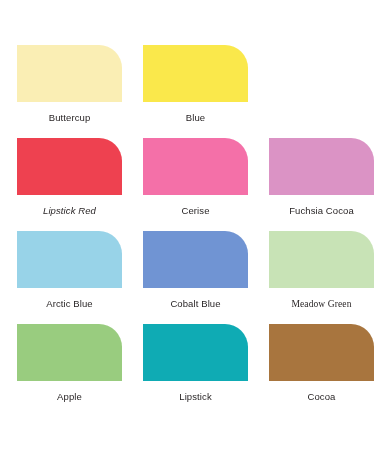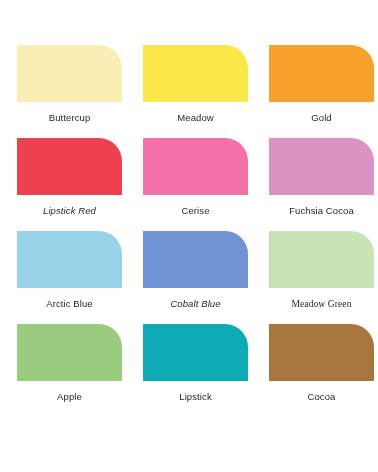--- a/index.html
+++ b/index.html
@@ -60,25 +60,21 @@
 
 <div class="palette">
 
   <div class="row">
     <div class="cell">
       <div class="swatch" style="background-color: rgb(250, 238, 180);"></div>
       <div class="label" style="color: rgb(35, 31, 32);">Buttercup</div>
     </div>
     <div class="cell">
       <div class="swatch" style="background-color: rgb(250, 232, 75);"></div>
-      <div class="label" style="color: rgb(35, 31, 32);">Meadow</div>
-    </div>
-    <div class="cell">
-      <div class="swatch" style="background-color: rgb(247, 161, 44);"></div>
-      <div class="label" style="color: rgb(35, 31, 32);">Gold</div>
+      <div class="label" style="color: rgb(35, 31, 32);">Blue</div>
     </div>
   </div>
 
   <div class="row">
     <div class="cell">
       <div class="swatch" style="background-color: rgb(238, 65, 80);"></div>
       <div class="label" style="color: rgb(35, 31, 32); font-style: italic;">Lipstick Red</div>
     </div>
     <div class="cell">
       <div class="swatch" style="background-color: rgb(244, 112, 168);"></div>
@@ -90,21 +86,21 @@
     </div>
   </div>
 
   <div class="row">
     <div class="cell">
       <div class="swatch" style="background-color: rgb(152, 211, 232);"></div>
       <div class="label" style="color: rgb(35, 31, 32);">Arctic Blue</div>
     </div>
     <div class="cell">
       <div class="swatch" style="background-color: rgb(112, 148, 211);"></div>
-      <div class="label" style="color: rgb(35, 31, 32); font-style: italic;">Cobalt Blue</div>
+      <div class="label" style="color: rgb(35, 31, 32);">Cobalt Blue</div>
     </div>
     <div class="cell">
       <div class="swatch" style="background-color: rgb(200, 227, 182);"></div>
       <div class="label" style="color: rgb(35, 31, 32); font-family: Liberation Serif, serif;">Meadow Green</div>
     </div>
   </div>
 
   <div class="row">
     <div class="cell">
       <div class="swatch" style="background-color: rgb(153, 204, 127);"></div>

